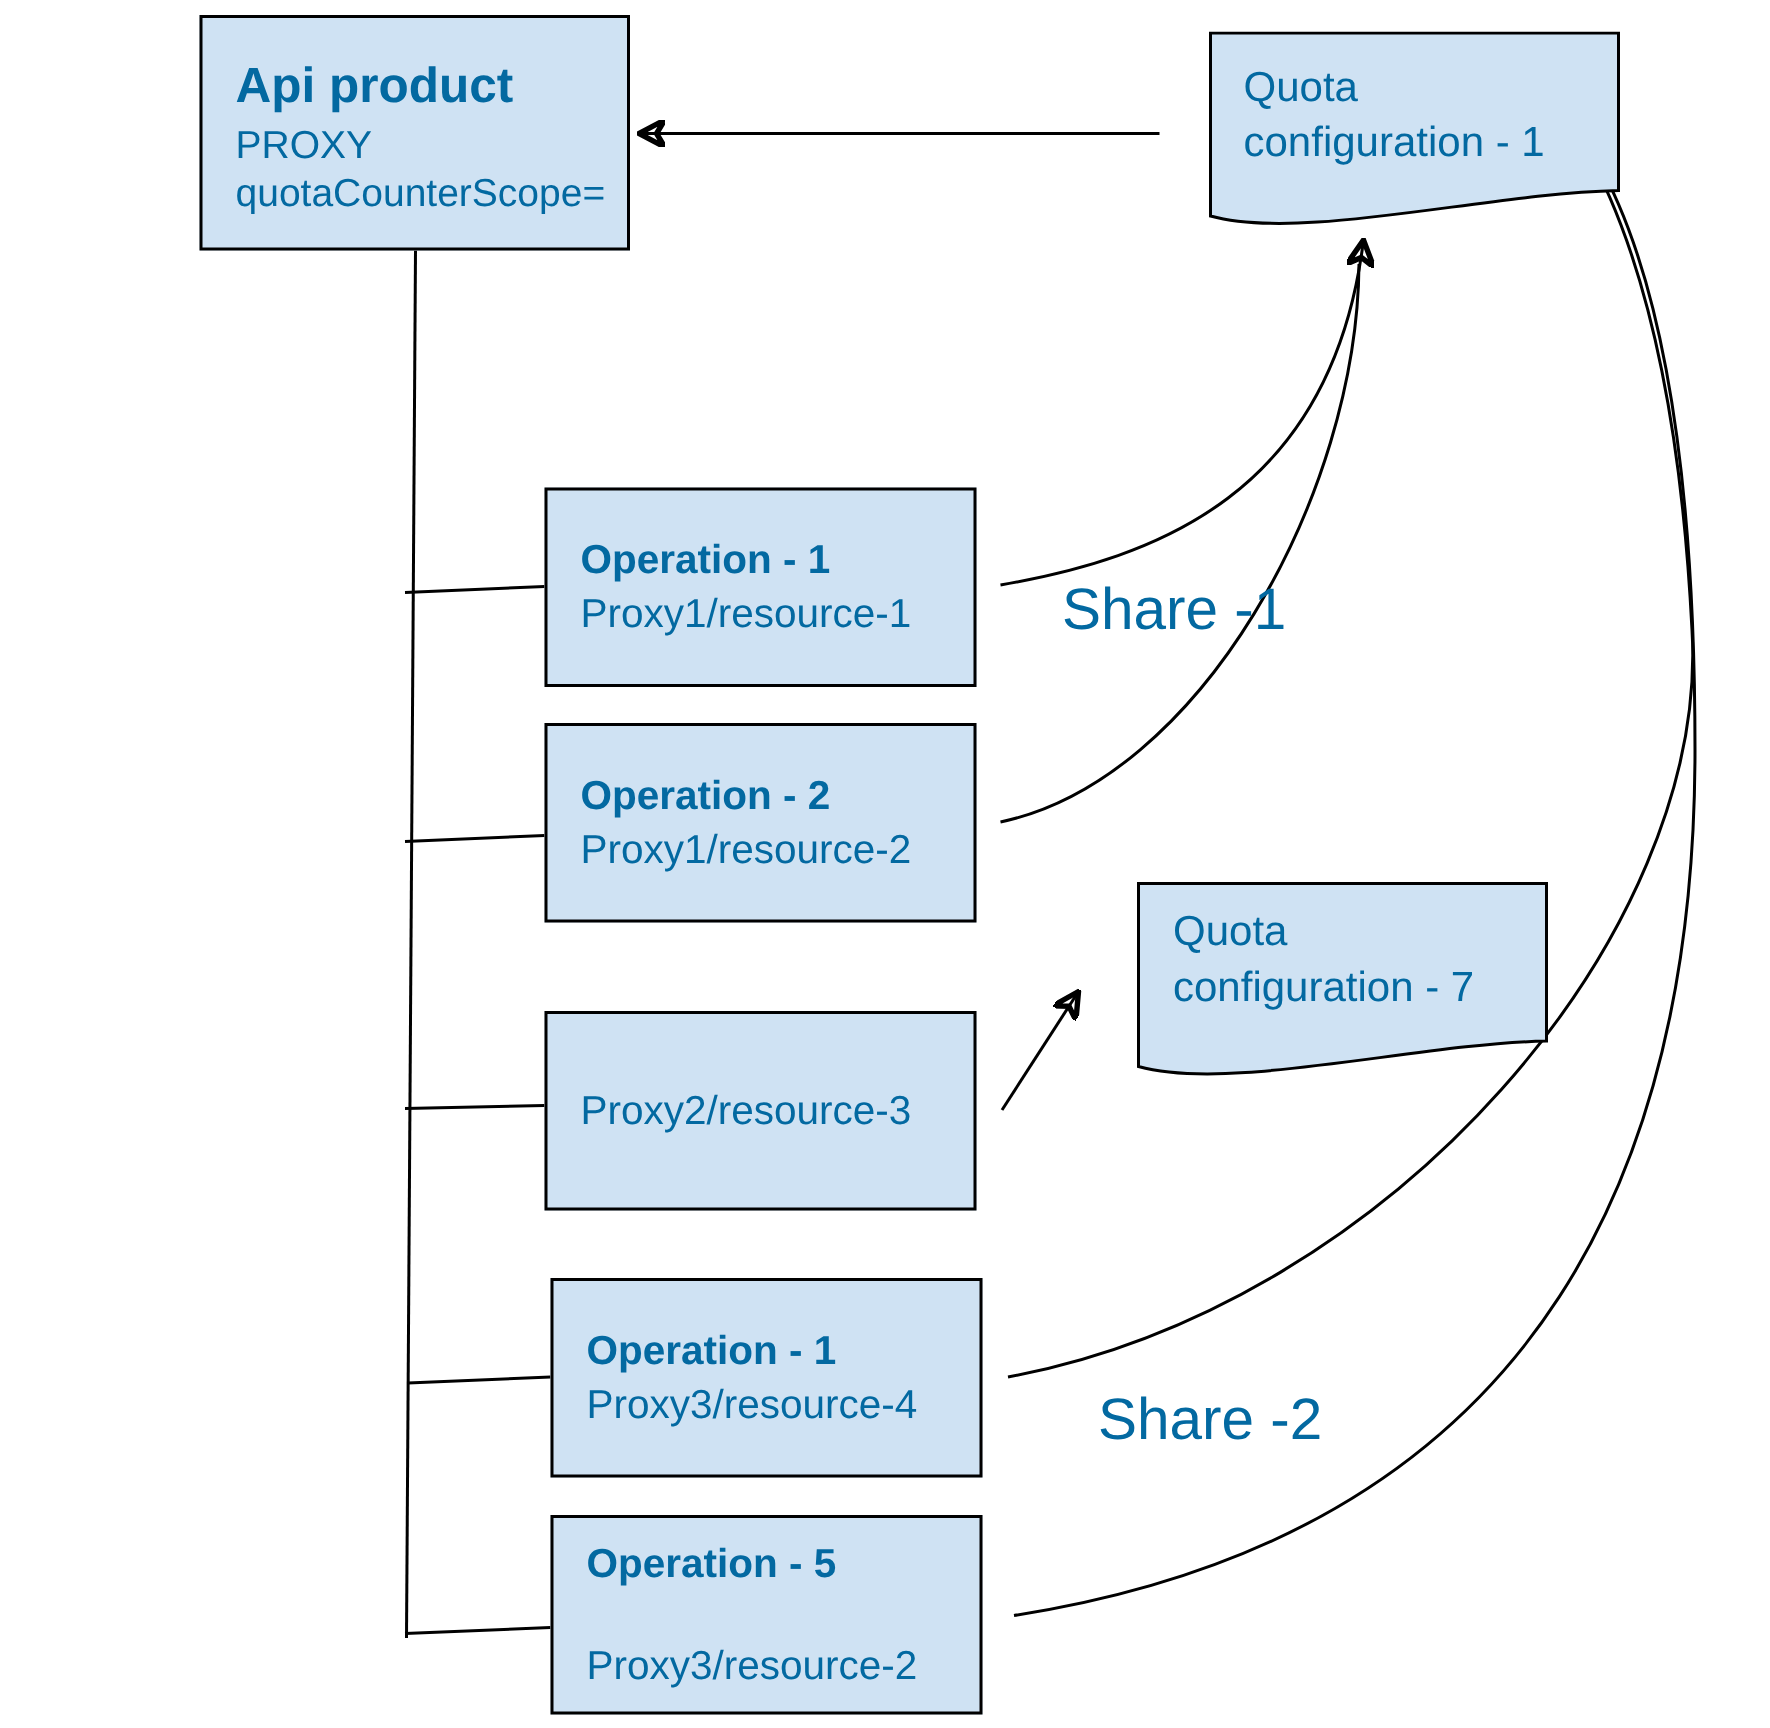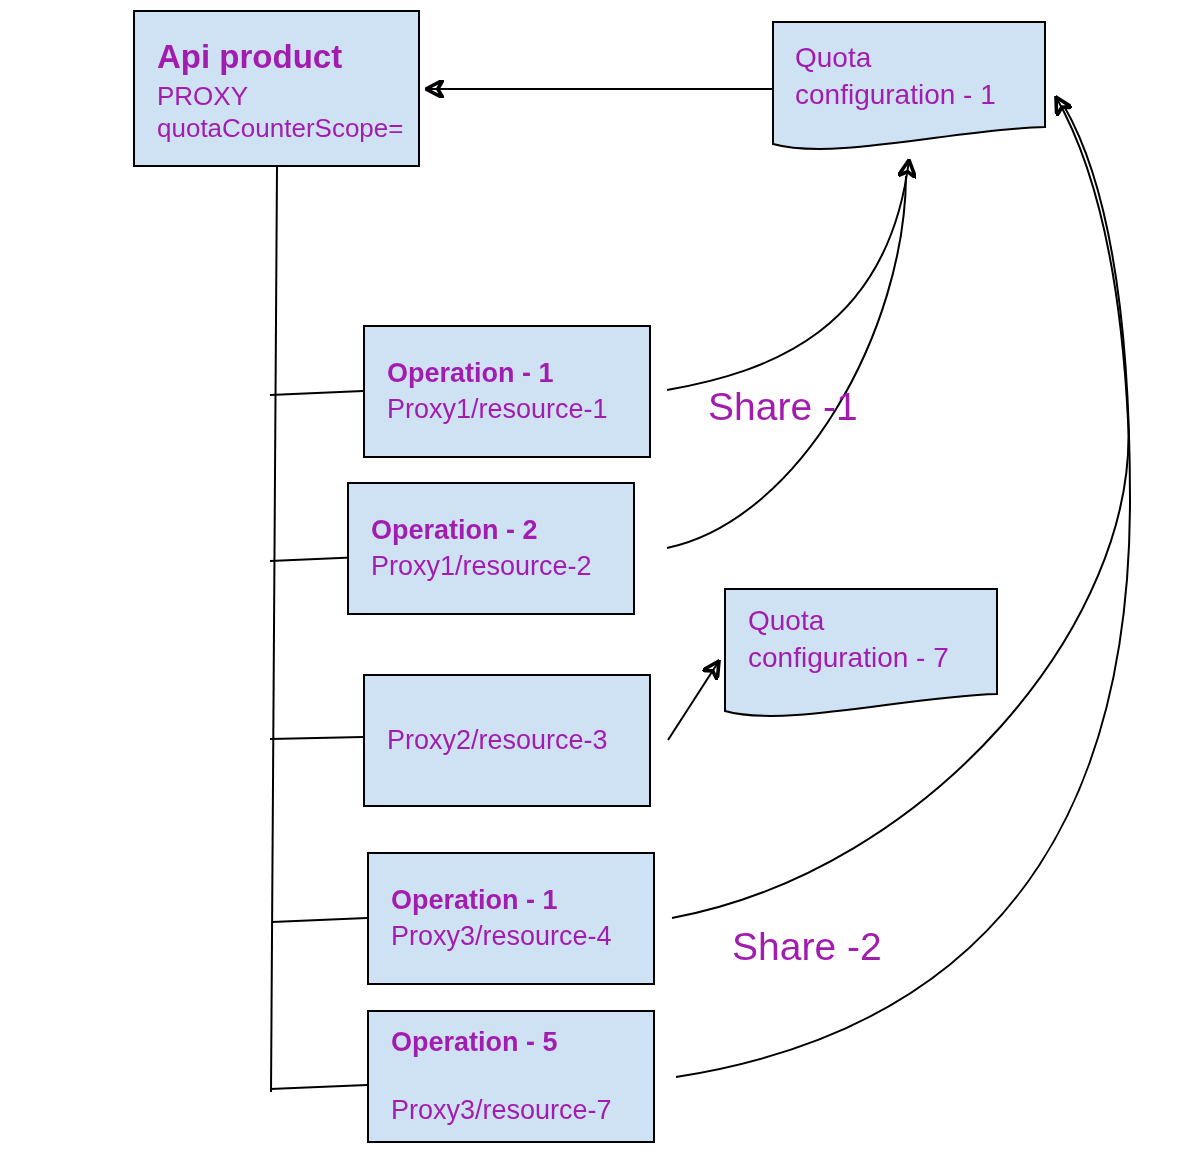--- a/index.html
+++ b/index.html
@@ -2,21 +2,21 @@
 <html><head>
 <meta charset="utf-8">
 <style>
   html, body { margin: 0; padding: 0; background: #ffffff; }
   .canvas {
     position: relative;
     width: 1180px;
     height: 1152px;
     background: #ffffff;
     font-family: "Liberation Sans", sans-serif;
-    color: #a21caf;
+    color: #0369a1;
     overflow: hidden;
   }
   .connector-layer {
     position: absolute;
     left: 0; top: 0;
     width: 1180px; height: 1152px;
   }
   .connector-layer path { fill: none; stroke: #000000; stroke-width: 2; }
   .shape { position: absolute; box-sizing: border-box; }
   .rect-box {
@@ -30,21 +30,21 @@
   }
   .api-title { font-size: 33px; font-weight: bold; line-height: 1.15; margin-bottom: 4px; }
   .api-sub   { font-size: 26px; line-height: 1.25; }
   .op-box {
     width: 288px; height: 133px;
     display: flex; flex-direction: column; justify-content: center;
     padding-left: 22px;
   }
   .op-title { font-size: 27px; font-weight: bold; line-height: 1.3; }
   .op-sub   { font-size: 27px; line-height: 1.3; }
-  .doc-wrap { position: absolute; }
+  .doc-wrap { position: absolute; margin-left: 34px; }
   .doc-svg  { display: block; }
   .doc-svg path { fill: #cfe2f3; stroke: #000000; stroke-width: 2; }
   .doc-text {
     position: absolute;
     font-size: 28px; line-height: 1.32;
     white-space: nowrap;
   }
   .share-label {
     position: absolute;
     font-size: 39px;
@@ -100,35 +100,35 @@
       <div>Quota</div>
       <div>configuration - 7</div>
     </div>
   </div>
 
   <div class="shape rect-box op-box" style="left:363px; top:325px;">
     <div class="op-title">Operation - 1</div>
     <div class="op-sub">Proxy1/resource-1</div>
   </div>
 
-  <div class="shape rect-box op-box" style="left:347px; top:482px;">
+  <div class="shape rect-box op-box" style="left:363px; top:482px;">
     <div class="op-title">Operation - 2</div>
     <div class="op-sub">Proxy1/resource-2</div>
   </div>
 
   <div class="shape rect-box op-box" style="left:363px; top:674px;">
     <div class="op-sub">Proxy2/resource-3</div>
   </div>
 
   <div class="shape rect-box op-box" style="left:367px; top:852px;">
     <div class="op-title">Operation - 1</div>
     <div class="op-sub">Proxy3/resource-4</div>
   </div>
 
   <div class="shape rect-box op-box" style="left:367px; top:1010px;gap:32px;">
     <div class="op-title">Operation - 5</div>
-    <div class="op-sub">Proxy3/resource-7</div>
+    <div class="op-sub">Proxy3/resource-2</div>
   </div>
 
   <div class="share-label" style="left:708px; top:385px;">Share -1</div>
   <div class="share-label" style="left:732px; top:925px;text-align:center;">Share -2</div>
 
 </div>
 
 </body></html>

